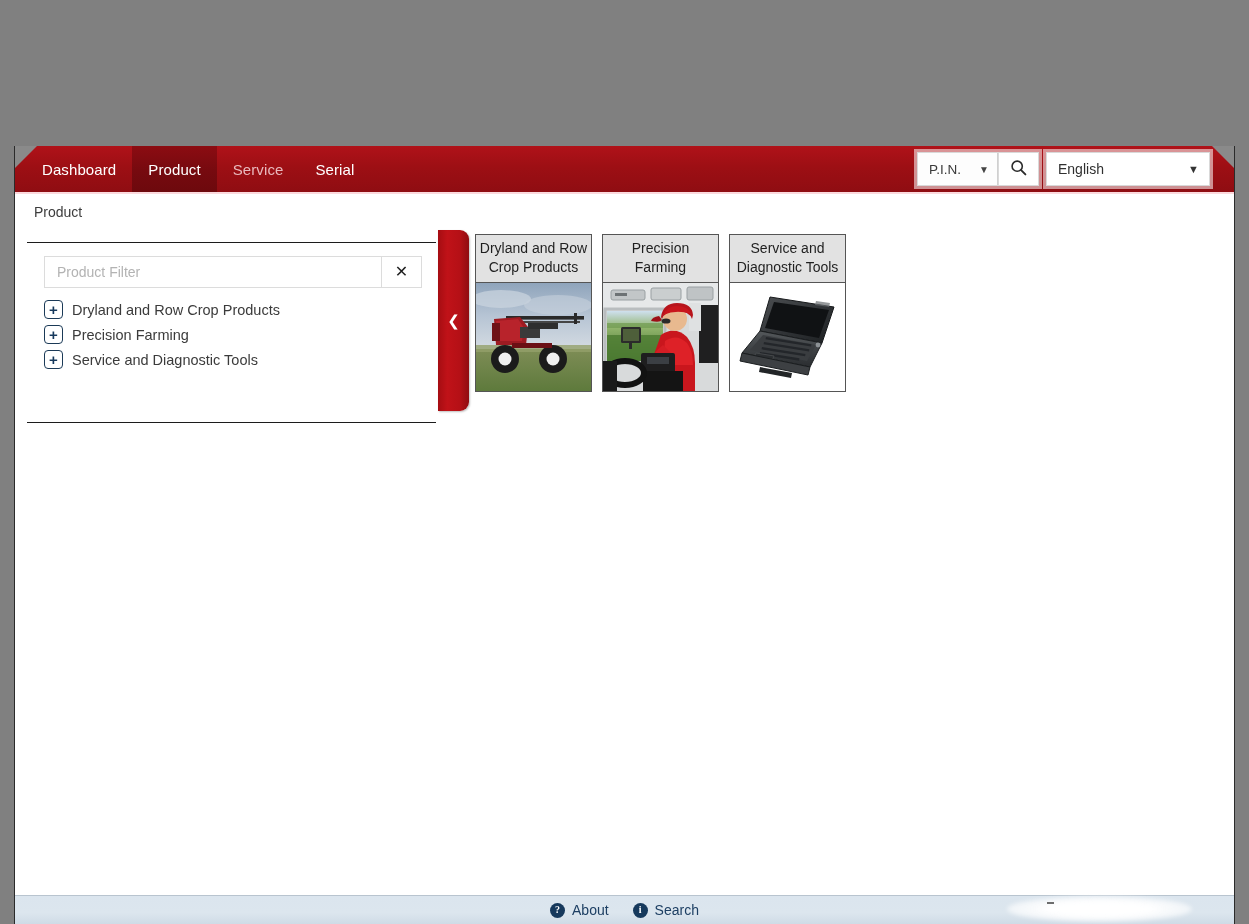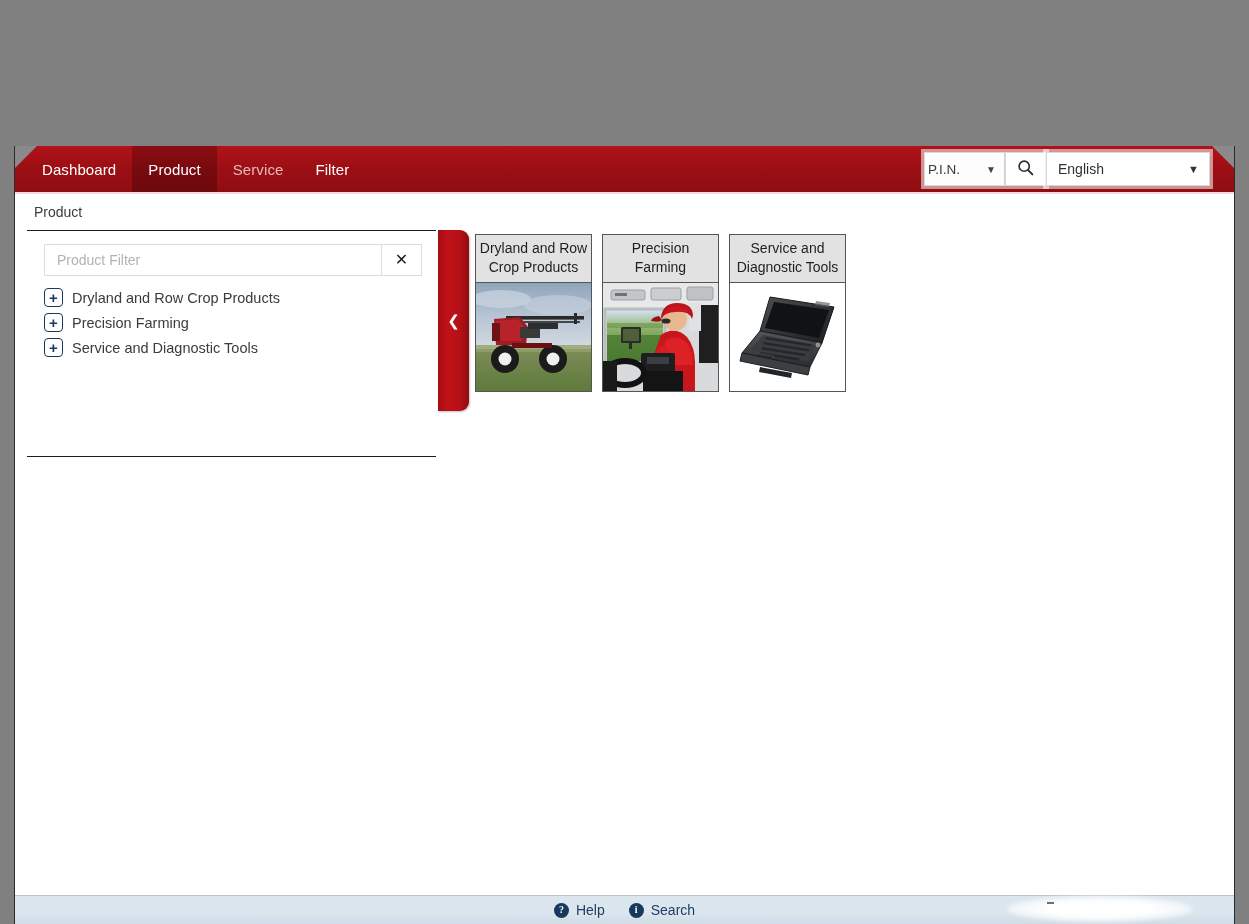--- a/index.html
+++ b/index.html
@@ -112,21 +112,21 @@
     box-sizing: border-box;
   }
   .pin-select {
     width: 80px;
     border: none;
     border-right: 1px solid #d0d0d0;
     background: #fdfdfd;
     font-family: "Liberation Sans", sans-serif;
     font-size: 13.5px;
     color: #3a3a3a;
-    padding-left: 3px;
+    padding-left: 11px;
     outline: none;
     -webkit-appearance: none;
     appearance: none;
   }
   .pin-wrap { position: relative; display: flex; }
   .pin-wrap .caret {
     position: absolute;
     right: 9px;
     top: 50%;
     transform: translateY(-50%);
@@ -151,20 +151,21 @@
     border: none;
     border-left: 1px solid #dadada;
     display: flex;
     align-items: center;
     justify-content: center;
     cursor: pointer;
     padding: 0;
   }
   .lang-wrap {
     position: relative;
+    margin-left: 7px;
     height: 34px;
     display: flex;
     box-shadow: 0 0 0 3px rgba(255,255,255,0.55);
   }
   .lang-select {
     width: 164px;
     height: 34px;
     border: 1px solid #d9d9d9;
     background: #ffffff;
     font-family: "Liberation Sans", sans-serif;
@@ -201,23 +202,23 @@
   
   #content {
     position: relative;
     padding: 0;
   }
 
   
   #filter-panel {
     position: absolute;
     left: 12px;
-    top: 0;
+    top: 12px;
     width: 409px;
-    height: 227px;
+    height: 181px;
     background: #ffffff;
     border-top: 1px solid #1c1c1c;
     border-bottom: 1px solid #1c1c1c;
     box-sizing: border-box;
   }
   .filter-row {
     display: flex;
     margin: 13px 14px 0 17px;
     height: 32px;
     box-sizing: border-box;
@@ -406,21 +407,21 @@
         <div class="navtab">
           <span>Dashboard</span>
         </div>
         <div class="navtab active">
           <span>Product</span>
         </div>
         <div class="navtab dim">
           <span>Service</span>
         </div>
         <div class="navtab">
-          <span>Filter</span>
+          <span>Serial</span>
         </div>
       </div>
 
       <div class="header-right">
         <div class="searchgroup">
           <div class="pin-wrap">
             <select class="pin-select">
               <option>P.I.N.</option>
             </select>
             <span class="caret">▼</span>
@@ -613,21 +614,21 @@
             </svg>
           </div>
         </div>
 
       </div>
     </div>
 
     <div id="footer">
       <div class="footlink">
         <span class="foot-ico">?</span>
-        <span>Help</span>
+        <span>About</span>
       </div>
       <div class="footlink">
         <span class="foot-ico">i</span>
         <span>Search</span>
       </div>
       <div id="blur-blob"></div>
       <div id="blur-blob-tick"></div>
     </div>
 
   </div>

